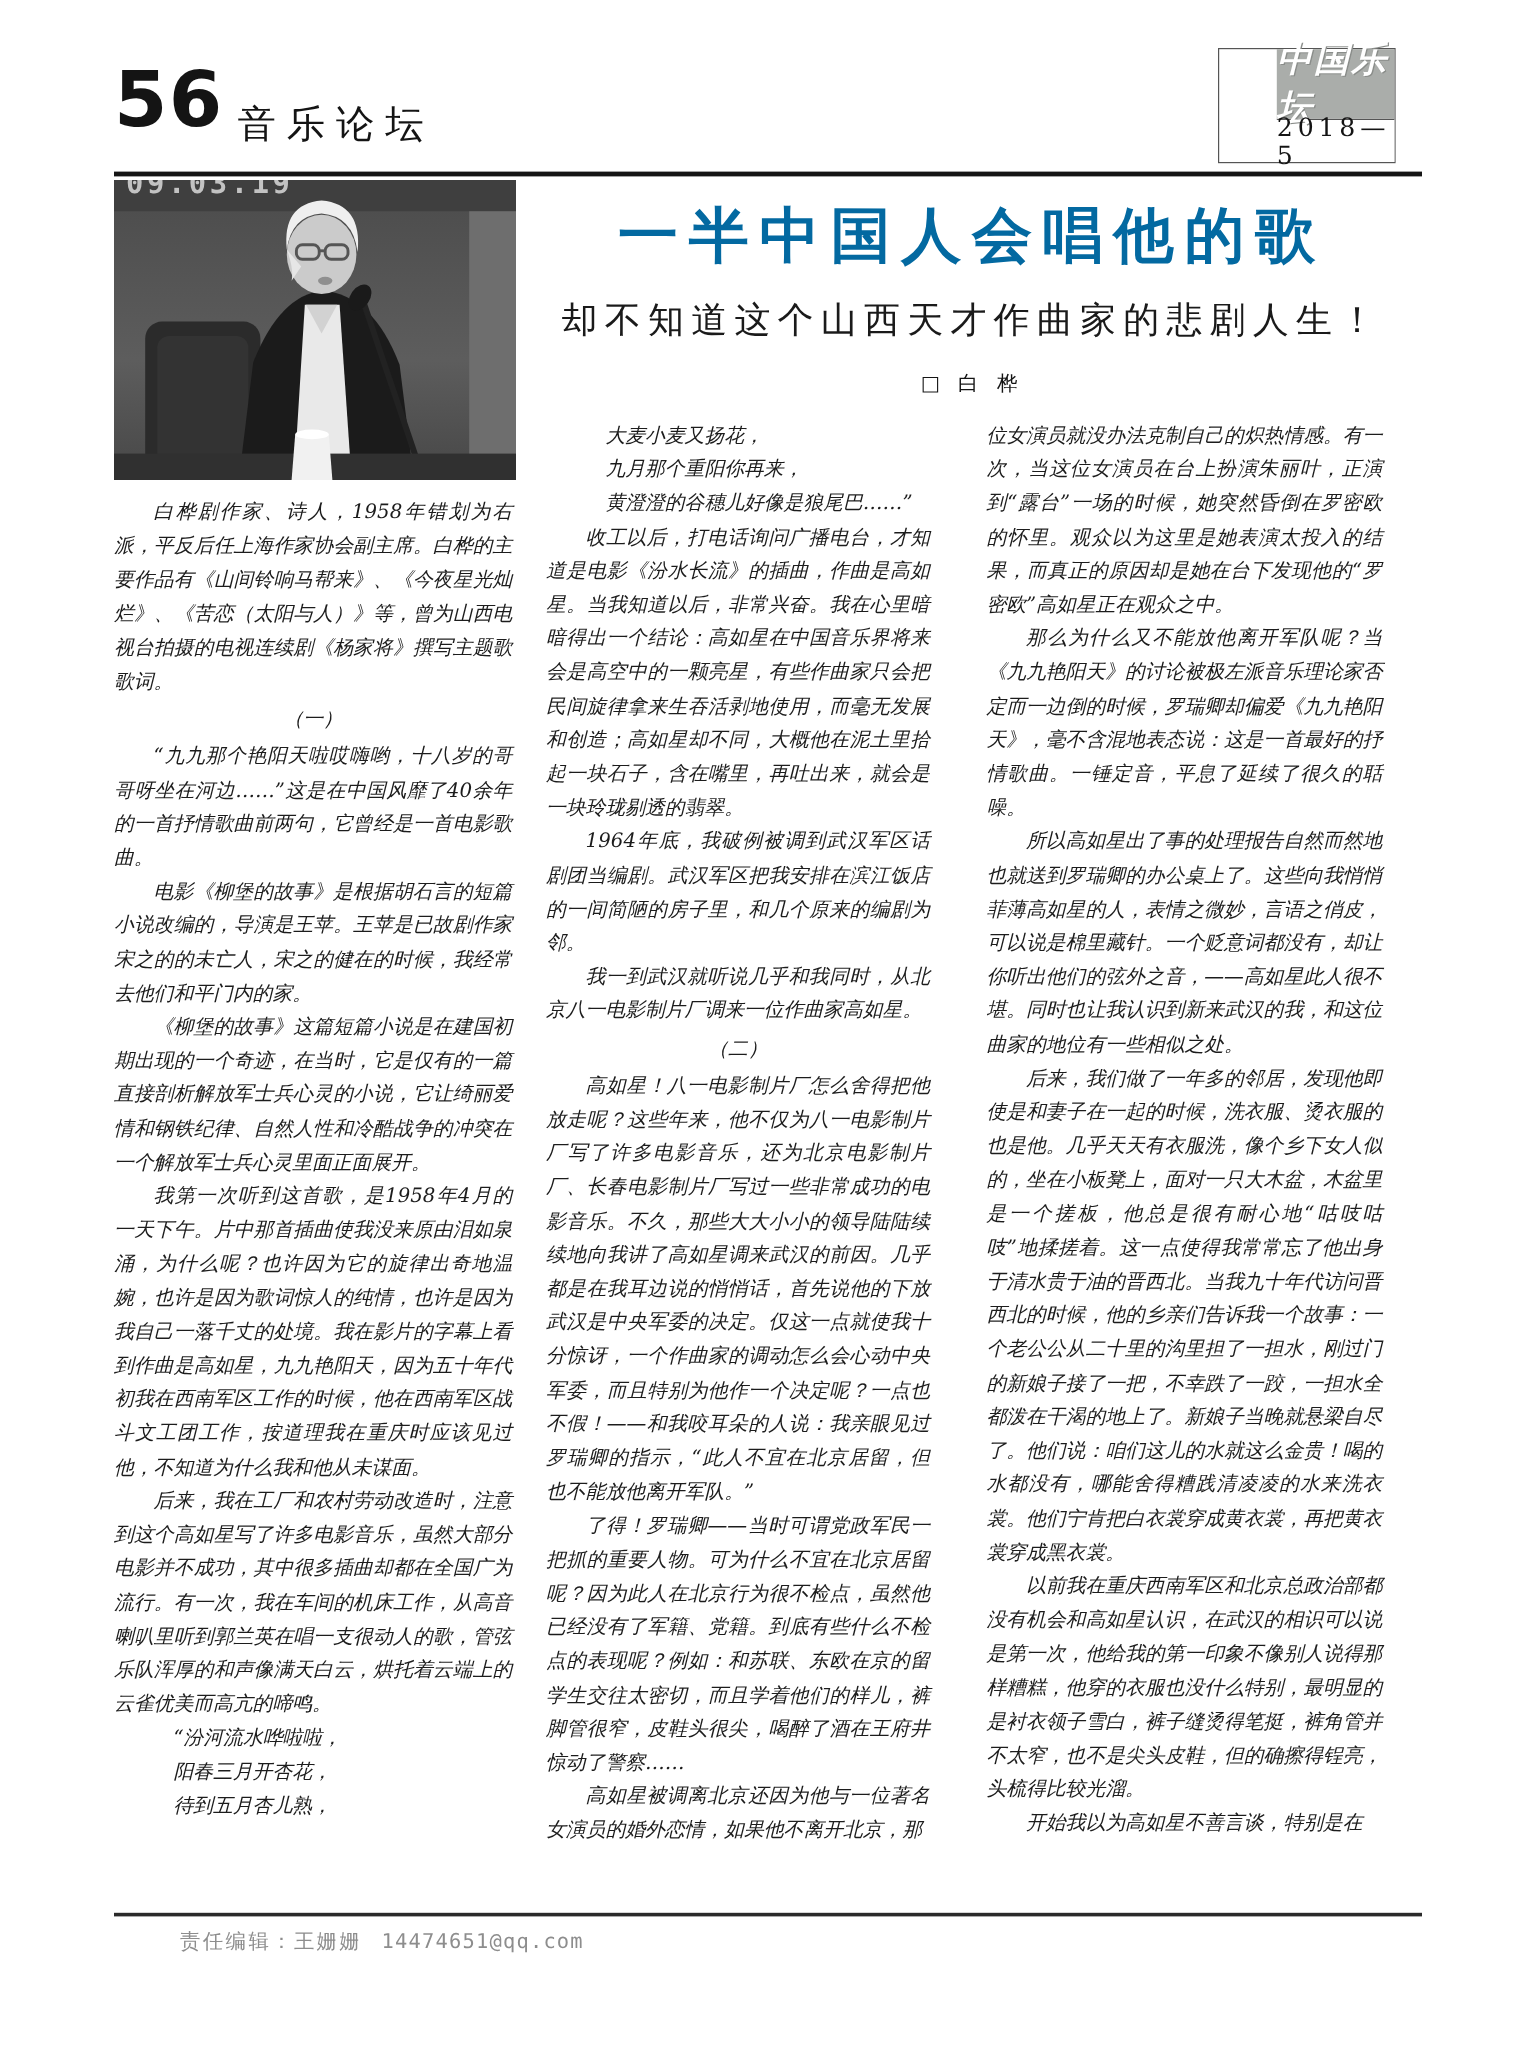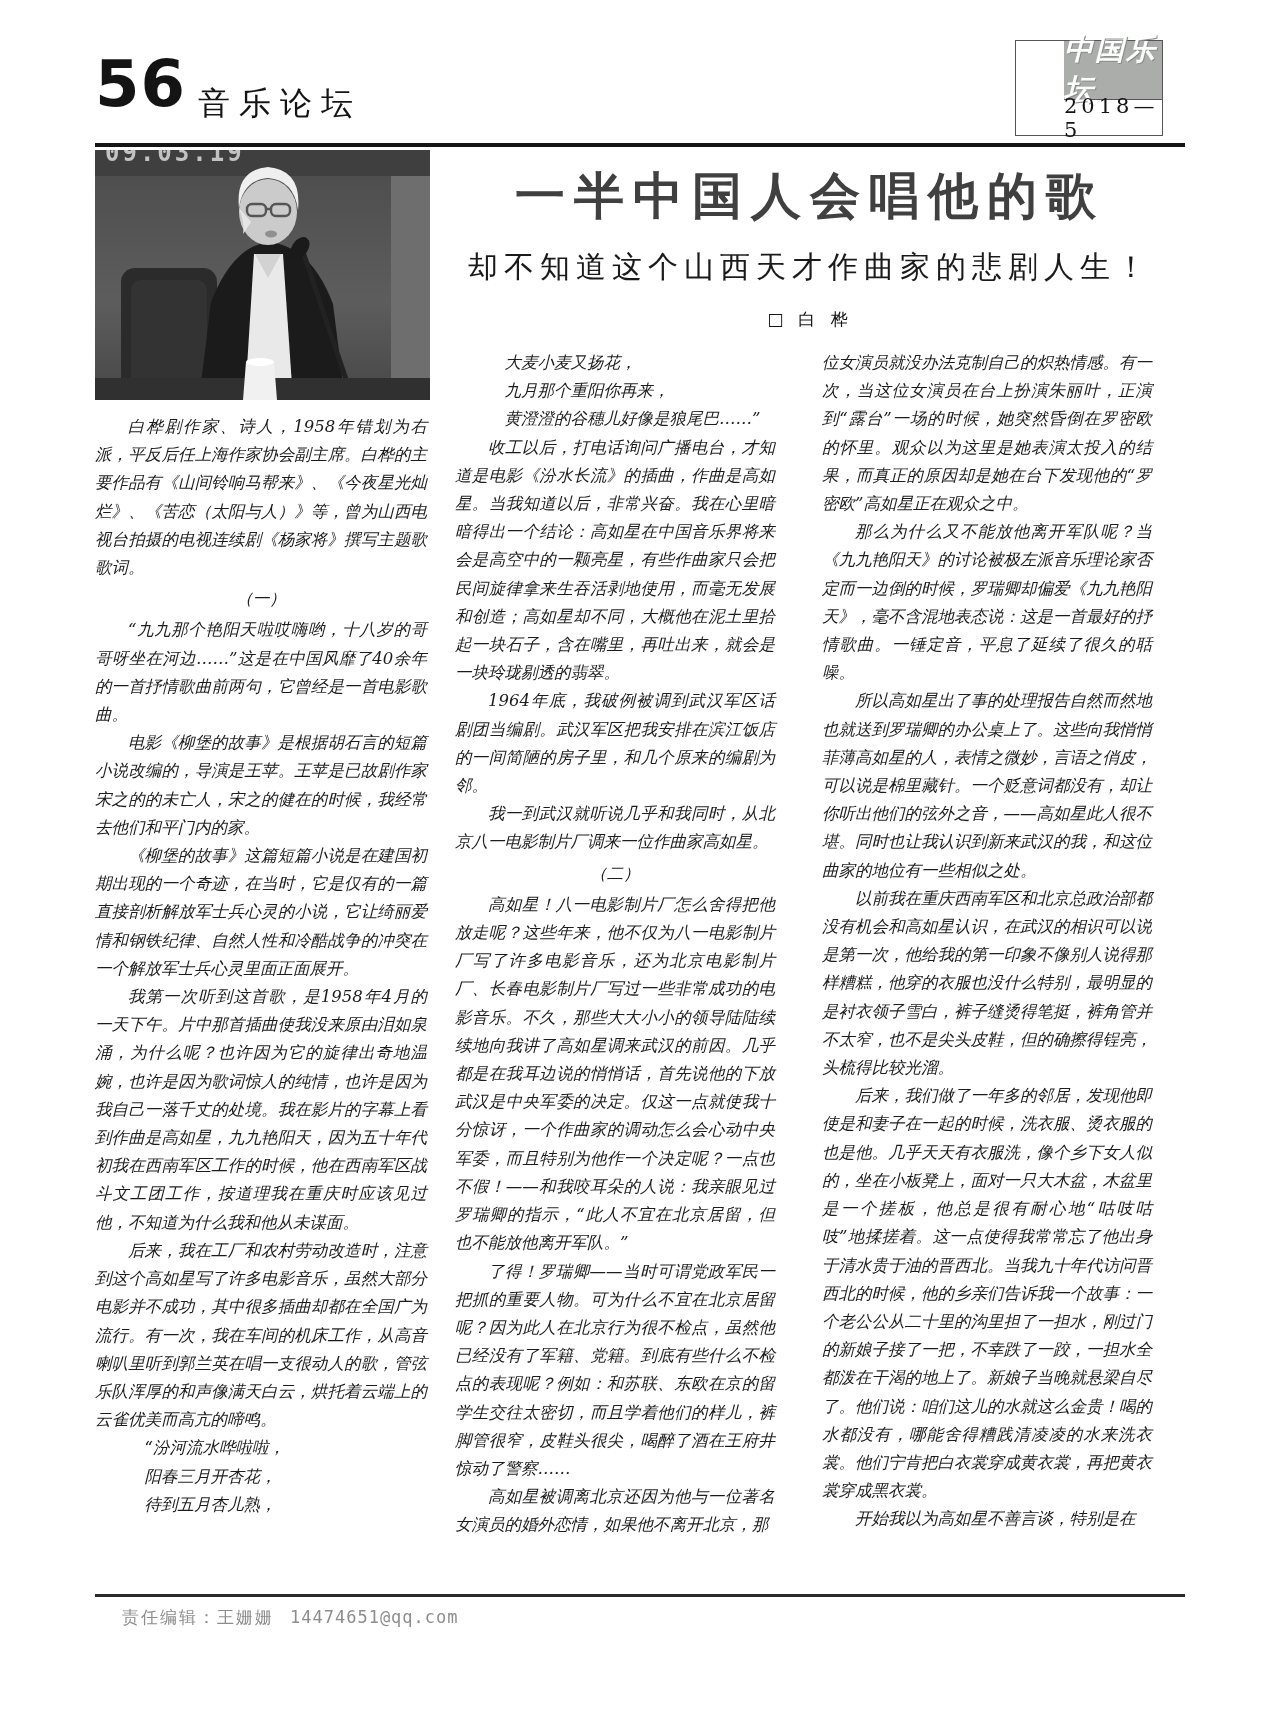--- a/index.html
+++ b/index.html
@@ -21,39 +21,39 @@
 
   
   .photo { position:absolute; left:95px; top:150px; width:335px; height:250px;
            background:#565656; overflow:hidden; }
   .photo-ts { position:absolute; left:10px; top:-11px; color:#d9d9d9; font-family:"DejaVu Sans Mono", monospace;
               font-weight:bold; font-size:24px; letter-spacing:3px; opacity:.85; z-index:2;text-align:right; }
   .photo svg { display:block; }
 
   
   .titleblock { position:absolute; left:440px; top:168px; width:740px; text-align:center; }
-  .headline { font-size:50px; font-weight:900; letter-spacing:9px; line-height:1.1; color:#404040; }
+  .headline { font-size:50px; font-weight:900; letter-spacing:9px; line-height:1.1; color:#0369a1; }
   .subhead  { margin-top:24px; font-size:30px; font-weight:400; letter-spacing:6px; color:#1a1a1a; }
   .author   { margin-top:20px; font-size:17px; letter-spacing:5px; }
   .author .marker { margin-right:10px; }
 
   
   .col { position:absolute; font-size:16.5px; line-height:28.2px; text-align:justify;
          color:#1c1c1c; font-style:italic; }
   .col-1 { left:95px;  top:413px; width:332px; }
   .col-2 { left:455px; top:349px; width:320px; }
   .col-3 { left:822px; top:349px; width:330px; }
   .blk.p      { text-indent:2em; }
   .blk.pn     { text-indent:0; }
   .blk.center { text-align:center; text-indent:0; font-style:italic; margin:3px 0; }
   .blk.lyric  { text-indent:3em; text-align:left; }
 
   
   .foot-rule { position:absolute; left:95px; top:1594px; width:1090px; height:3px; background:#2a2a2a; }
-  .foot-text { position:absolute; left:122px; top:1606px; font-size:17px; color:#8d8d8d;
+  .foot-text { position:absolute; left:150px; top:1606px; font-size:17px; color:#8d8d8d;
                letter-spacing:2px; }
   .foot-email { margin-left:16px; font-family:"DejaVu Sans Mono", monospace; letter-spacing:1px; }
 </style>
 </head>
 <body>
 
 <div class="page">
 
   <div class="pagenum">56</div>
   <div class="section-title">音乐论坛</div>
@@ -134,22 +134,22 @@
       <div class="blk p">我一到武汉就听说几乎和我同时，从北京八一电影制片厂调来一位作曲家高如星。</div>
       <div class="blk center">（二）</div>
       <div class="blk p">高如星！八一电影制片厂怎么舍得把他放走呢？这些年来，他不仅为八一电影制片厂写了许多电影音乐，还为北京电影制片厂、长春电影制片厂写过一些非常成功的电影音乐。不久，那些大大小小的领导陆陆续续地向我讲了高如星调来武汉的前因。几乎都是在我耳边说的悄悄话，首先说他的下放武汉是中央军委的决定。仅这一点就使我十分惊讶，一个作曲家的调动怎么会心动中央军委，而且特别为他作一个决定呢？一点也不假！——和我咬耳朵的人说：我亲眼见过罗瑞卿的指示，“此人不宜在北京居留，但也不能放他离开军队。”</div>
       <div class="blk p">了得！罗瑞卿——当时可谓党政军民一把抓的重要人物。可为什么不宜在北京居留呢？因为此人在北京行为很不检点，虽然他已经没有了军籍、党籍。到底有些什么不检点的表现呢？例如：和苏联、东欧在京的留学生交往太密切，而且学着他们的样儿，裤脚管很窄，皮鞋头很尖，喝醉了酒在王府井惊动了警察……</div>
       <div class="blk p">高如星被调离北京还因为他与一位著名女演员的婚外恋情，如果他不离开北京，那</div>
     </div>
   <div class="col col-3">
       <div class="blk pn">位女演员就没办法克制自己的炽热情感。有一次，当这位女演员在台上扮演朱丽叶，正演到“露台”一场的时候，她突然昏倒在罗密欧的怀里。观众以为这里是她表演太投入的结果，而真正的原因却是她在台下发现他的“罗密欧”高如星正在观众之中。</div>
       <div class="blk p">那么为什么又不能放他离开军队呢？当《九九艳阳天》的讨论被极左派音乐理论家否定而一边倒的时候，罗瑞卿却偏爱《九九艳阳天》，毫不含混地表态说：这是一首最好的抒情歌曲。一锤定音，平息了延续了很久的聒噪。</div>
       <div class="blk p">所以高如星出了事的处理报告自然而然地也就送到罗瑞卿的办公桌上了。这些向我悄悄菲薄高如星的人，表情之微妙，言语之俏皮，可以说是棉里藏针。一个贬意词都没有，却让你听出他们的弦外之音，——高如星此人很不堪。同时也让我认识到新来武汉的我，和这位曲家的地位有一些相似之处。</div>
+      <div class="blk p">后来，我们做了一年多的邻居，发现他即使是和妻子在一起的时候，洗衣服、烫衣服的也是他。几乎天天有衣服洗，像个乡下女人似的，坐在小板凳上，面对一只大木盆，木盆里是一个搓板，他总是很有耐心地“咕吱咕吱”地揉搓着。这一点使得我常常忘了他出身于清水贵于油的晋西北。当我九十年代访问晋西北的时候，他的乡亲们告诉我一个故事：一个老公公从二十里的沟里担了一担水，刚过门的新娘子接了一把，不幸跌了一跤，一担水全都泼在干渴的地上了。新娘子当晚就悬梁自尽了。他们说：咱们这儿的水就这么金贵！喝的水都没有，哪能舍得糟践清凌凌的水来洗衣裳。他们宁肯把白衣裳穿成黄衣裳，再把黄衣裳穿成黑衣裳。</div>
       <div class="blk p">以前我在重庆西南军区和北京总政治部都没有机会和高如星认识，在武汉的相识可以说是第一次，他给我的第一印象不像别人说得那样糟糕，他穿的衣服也没什么特别，最明显的是衬衣领子雪白，裤子缝烫得笔挺，裤角管并不太窄，也不是尖头皮鞋，但的确擦得锃亮，头梳得比较光溜。</div>
-      <div class="blk p">后来，我们做了一年多的邻居，发现他即使是和妻子在一起的时候，洗衣服、烫衣服的也是他。几乎天天有衣服洗，像个乡下女人似的，坐在小板凳上，面对一只大木盆，木盆里是一个搓板，他总是很有耐心地“咕吱咕吱”地揉搓着。这一点使得我常常忘了他出身于清水贵于油的晋西北。当我九十年代访问晋西北的时候，他的乡亲们告诉我一个故事：一个老公公从二十里的沟里担了一担水，刚过门的新娘子接了一把，不幸跌了一跤，一担水全都泼在干渴的地上了。新娘子当晚就悬梁自尽了。他们说：咱们这儿的水就这么金贵！喝的水都没有，哪能舍得糟践清凌凌的水来洗衣裳。他们宁肯把白衣裳穿成黄衣裳，再把黄衣裳穿成黑衣裳。</div>
       <div class="blk p">开始我以为高如星不善言谈，特别是在</div>
     </div>
 
   <div class="foot-rule"></div>
   <div class="foot-text">
     <span>责任编辑：王姗姗</span><span class="foot-email">14474651@qq.com</span>
   </div>
 
 </div>
 

